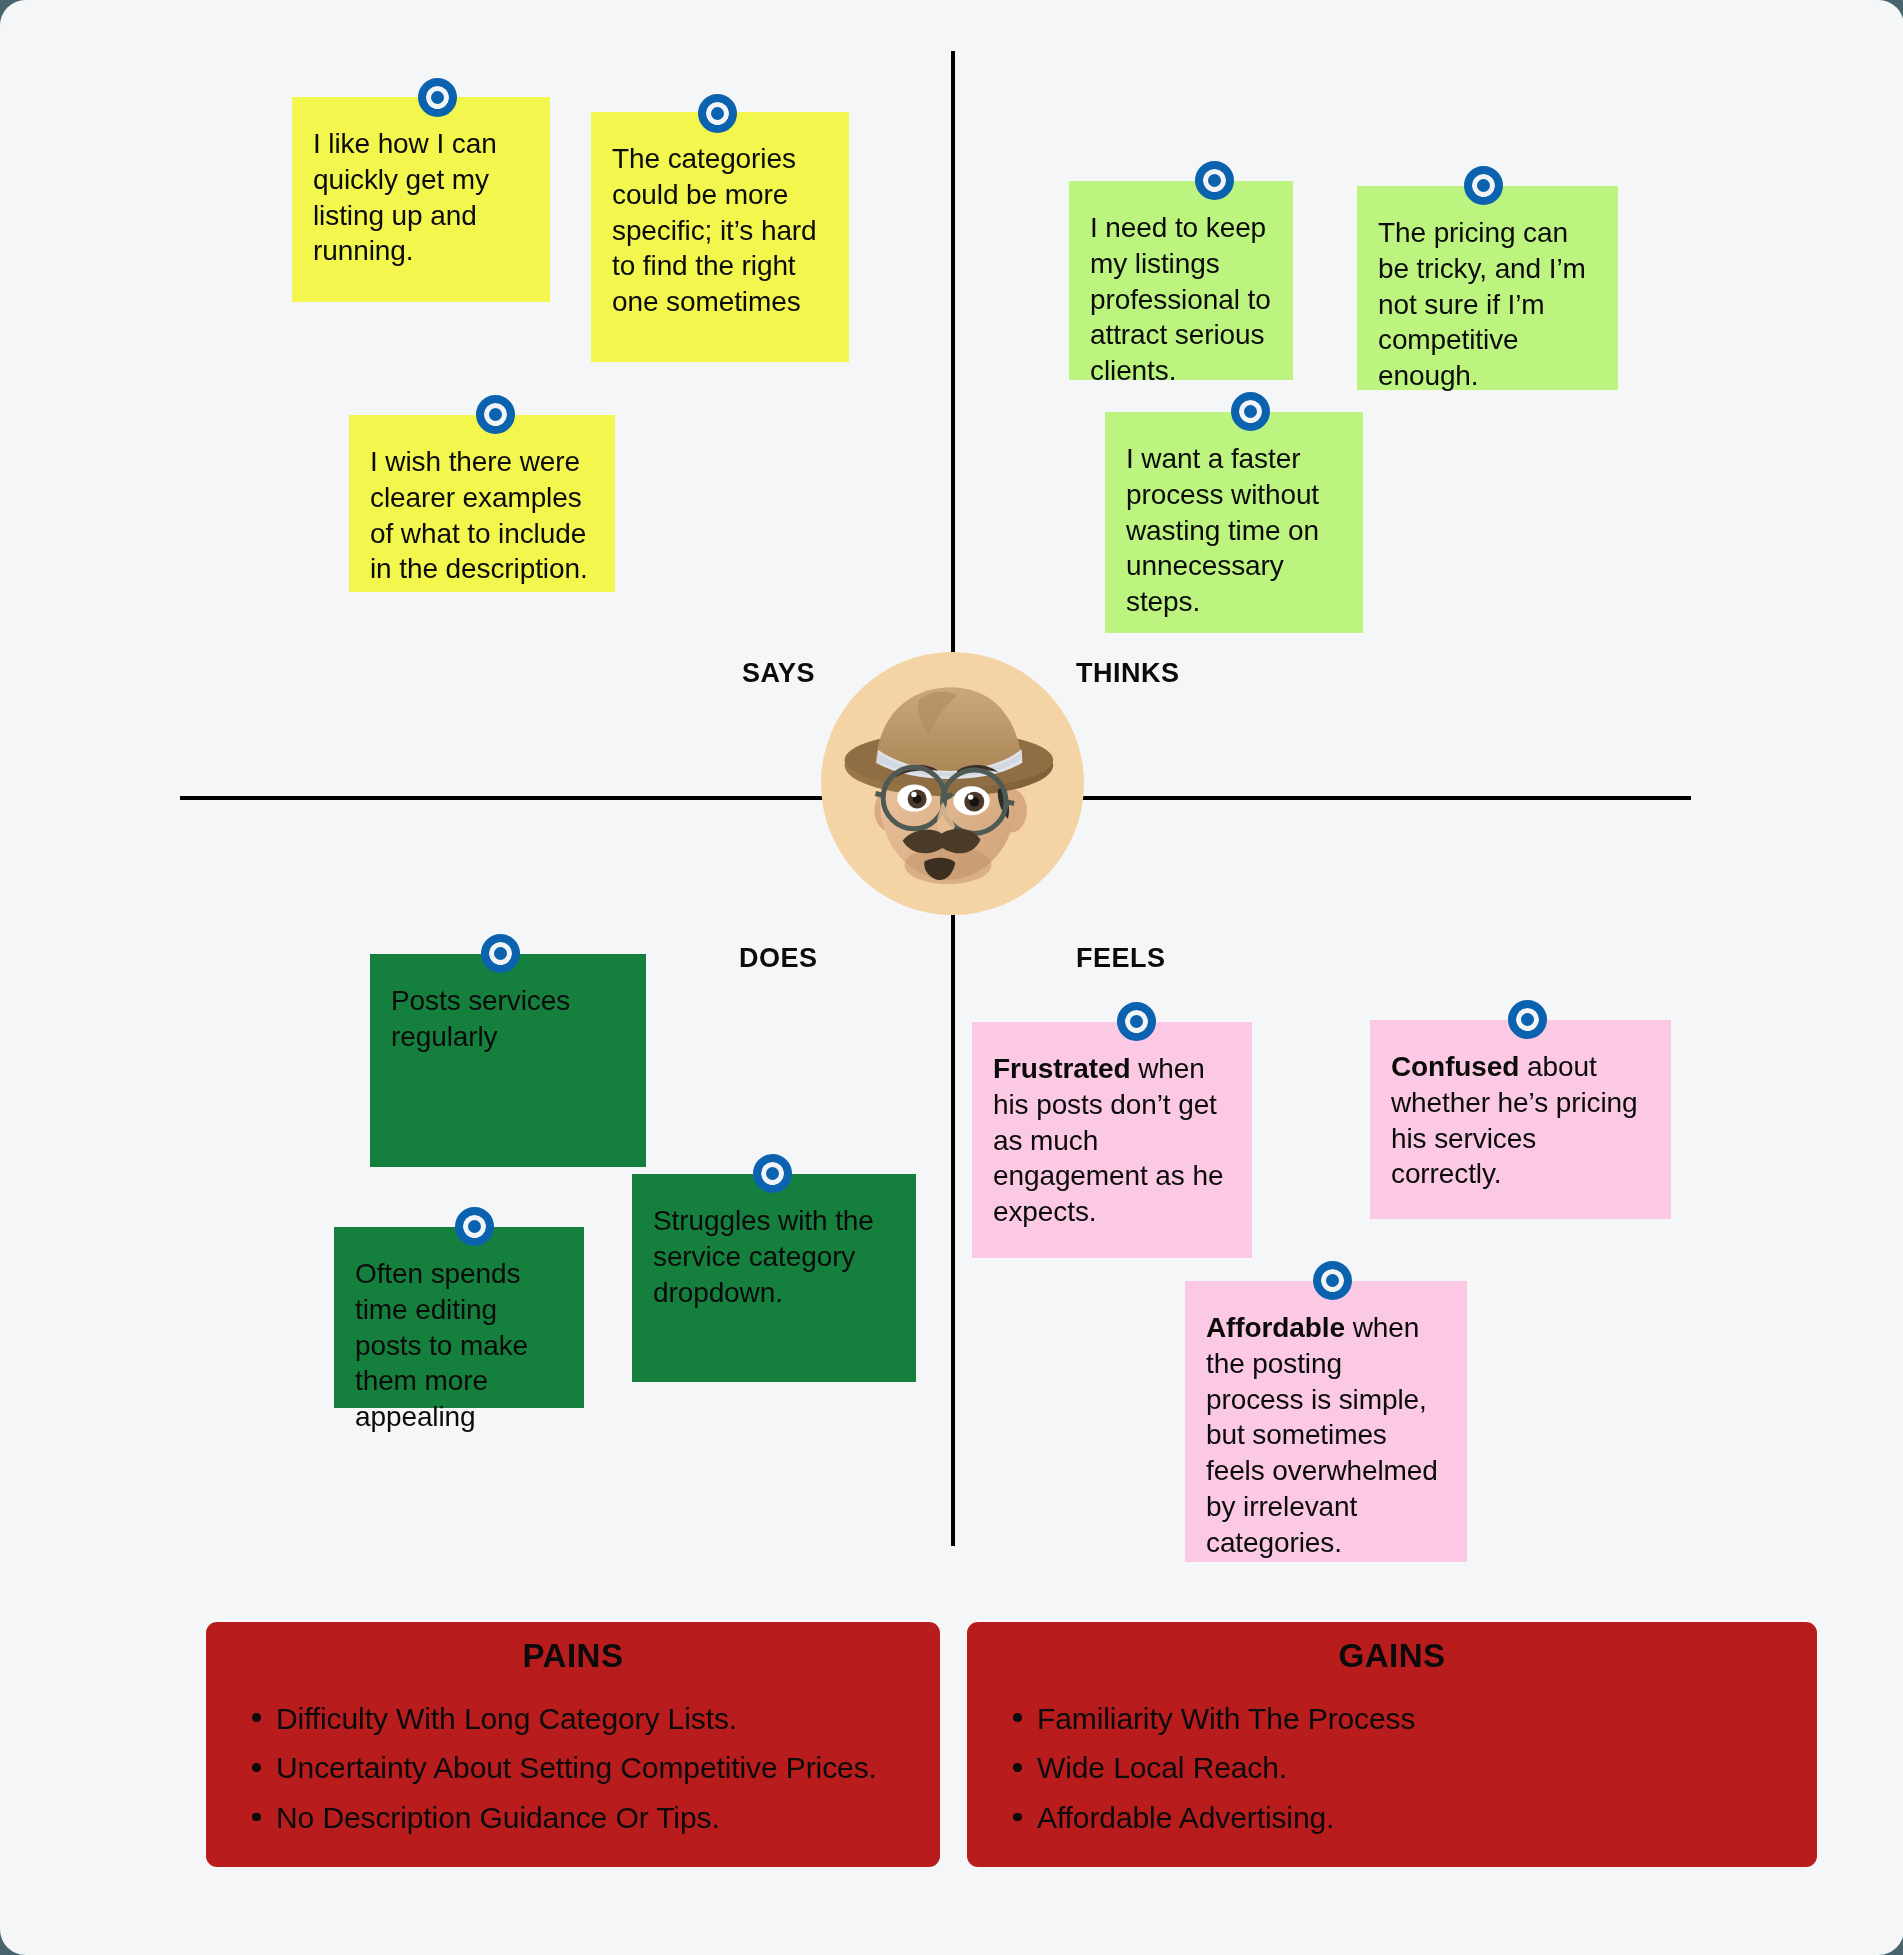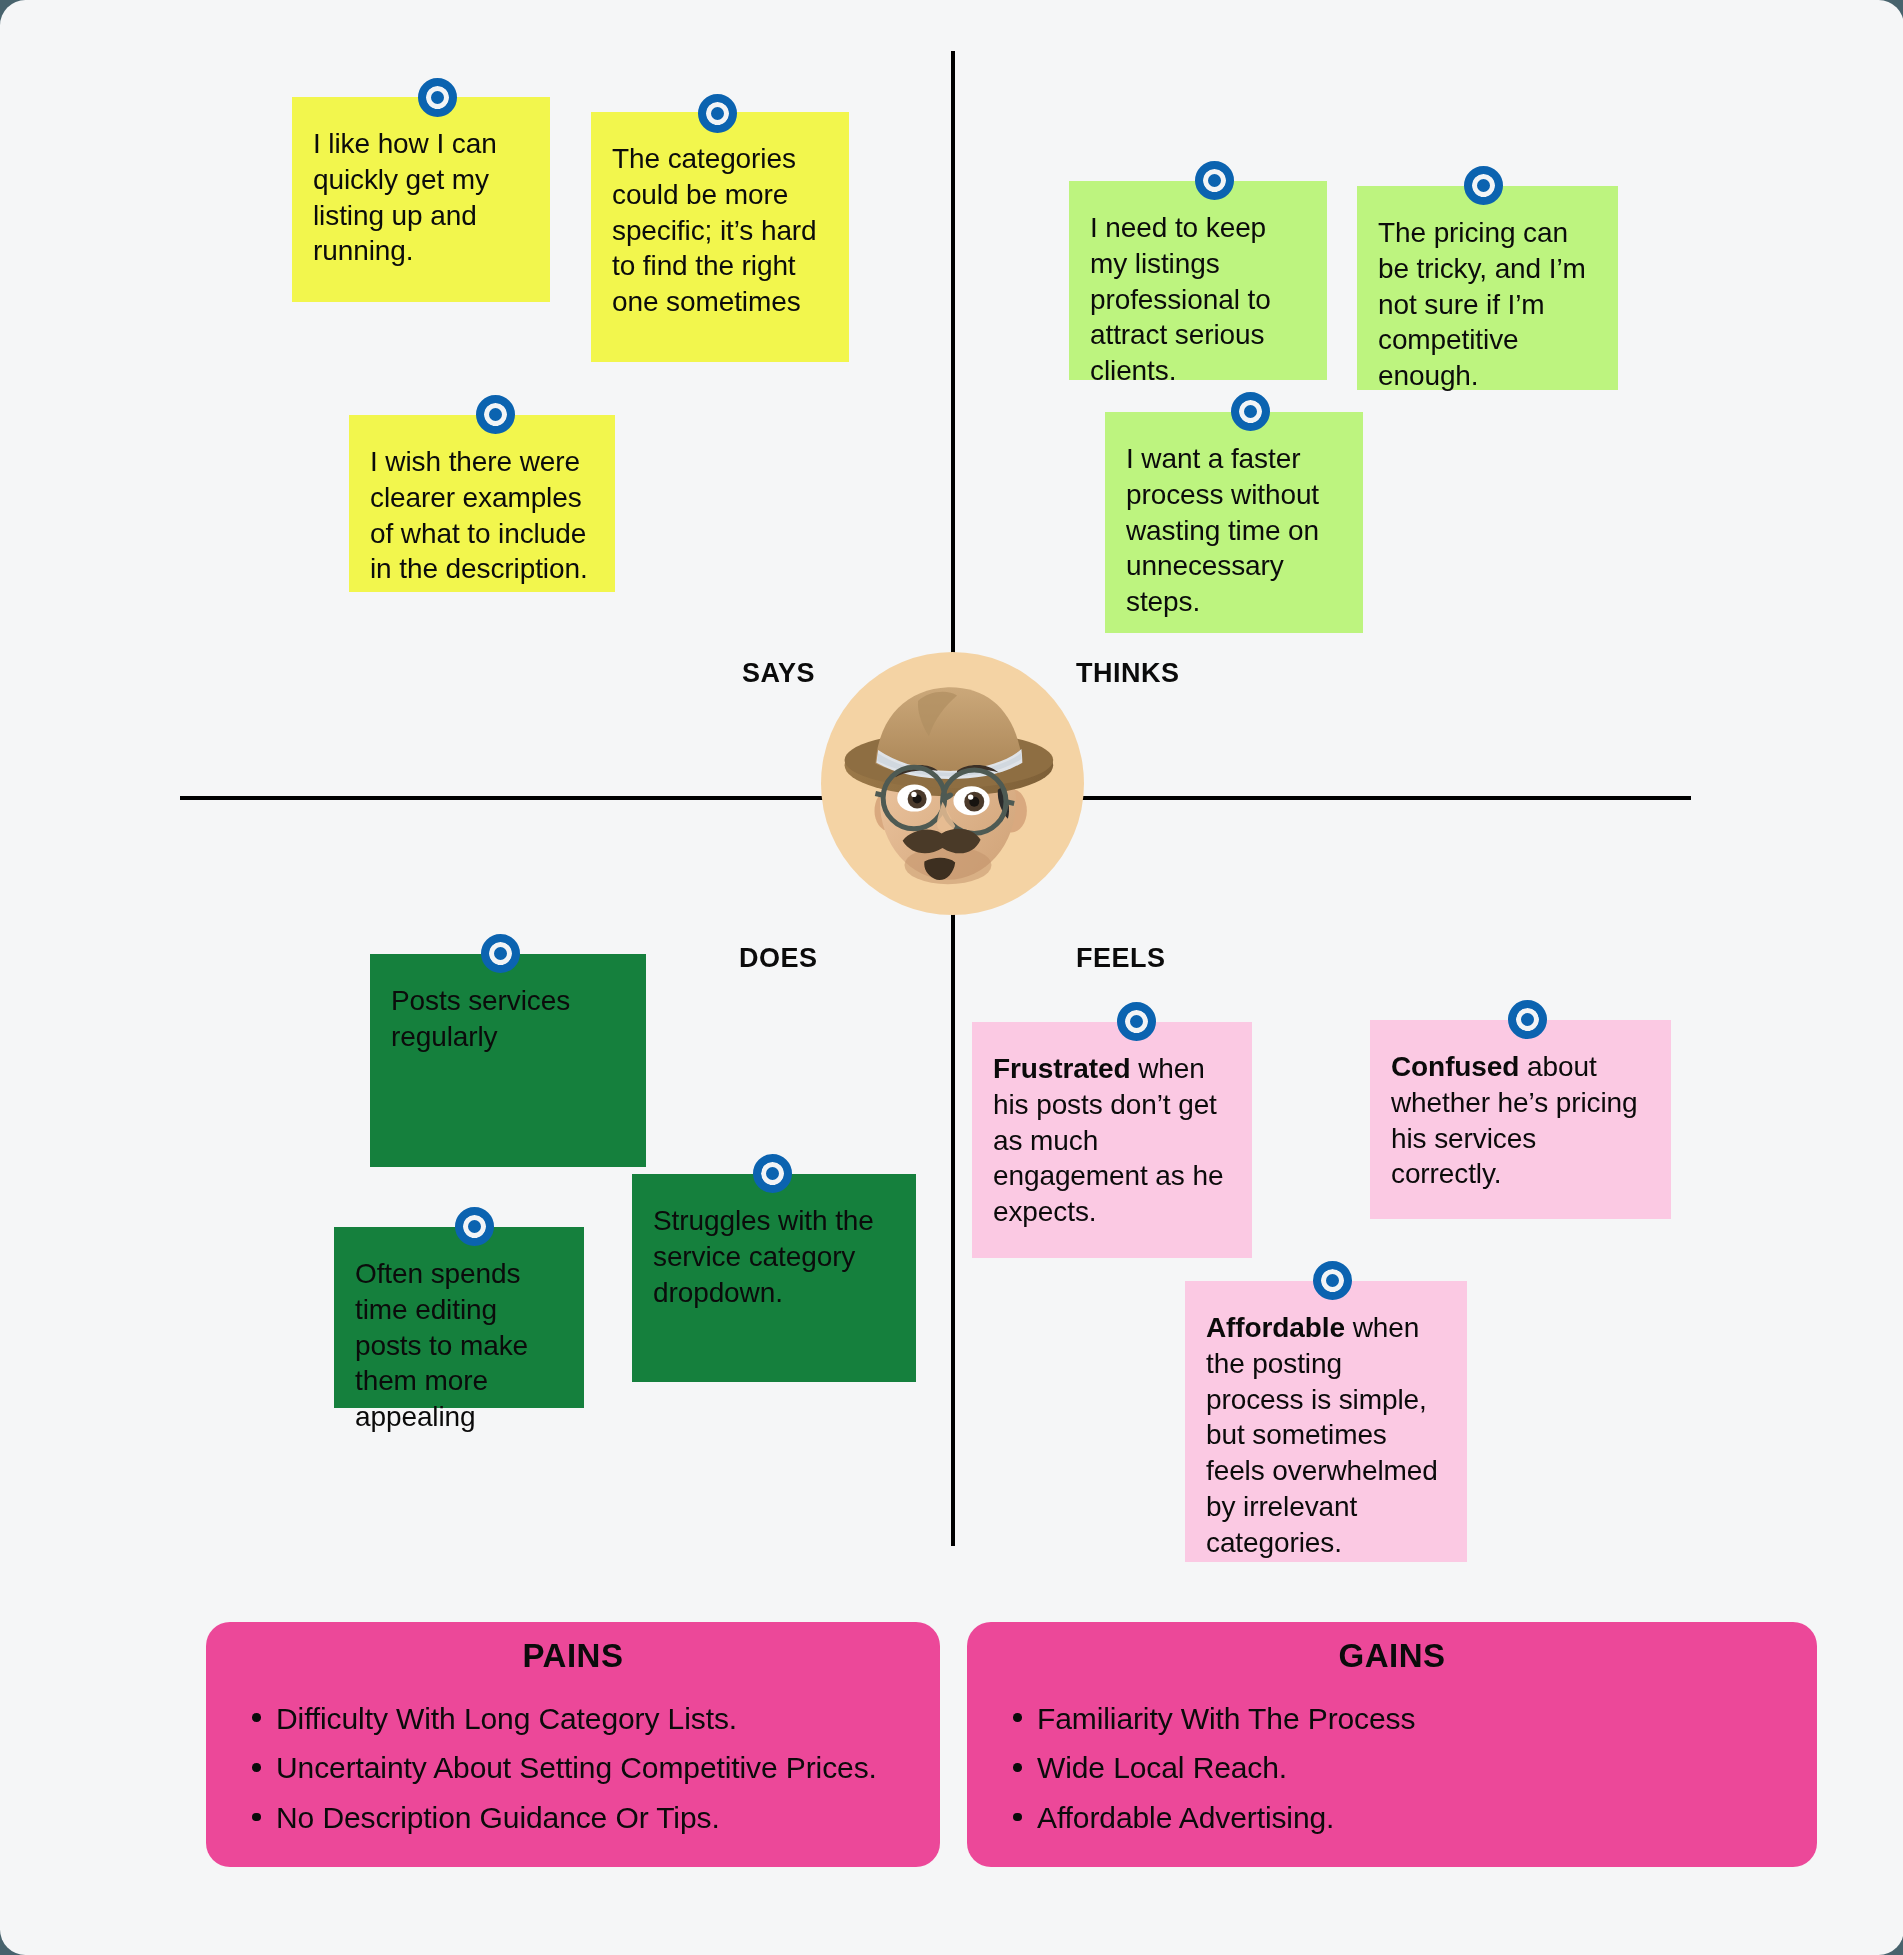--- a/index.html
+++ b/index.html
@@ -64,22 +64,22 @@
     width:263px;height:263px;
     border-radius:50%;
     background:#f4d3a4;
     overflow:hidden;
   }
   #avatar svg{display:block;width:263px;height:263px;}
 
   
   .pgcard{
     position:absolute;
-    background:#ec4899;
-    border-radius:24px;
+    background:#b91c1c;
+    border-radius:11px;
     box-sizing:border-box;
     padding:15.4px 0 18px 0;
   }
   .pgtitle{
     text-align:center;
     font-size:33px;
     font-weight:700;
     color:#0b0b0b;
     letter-spacing:0.5px;
     margin:0 0 24.5px 0;
@@ -124,21 +124,21 @@
   <div class="note yellow" style="left:591px;top:112px;width:258px;height:250px;">
     <span class="pin" style="left:107px;top:-18px;"></span>
     <span class="txt">The categories could be more specific; it’s hard to find the right one sometimes</span>
   </div>
 
   <div class="note yellow" style="left:349px;top:415px;width:266px;height:177px;">
     <span class="pin" style="left:127px;top:-20px;"></span>
     <span class="txt">I wish there were clearer examples of what to include in the description.</span>
   </div>
 
-  <div class="note green" style="left:1069px;top:181px;width:258px;height:199px;">
+  <div class="note green" style="left:1069px;top:181px;width:224px;height:199px;">
     <span class="pin" style="left:126px;top:-20px;"></span>
     <span class="txt">I need to keep my listings professional to attract serious clients.</span>
   </div>
 
   <div class="note green" style="left:1357px;top:186px;width:261px;height:204px;">
     <span class="pin" style="left:107px;top:-20px;"></span>
     <span class="txt">The pricing can be tricky, and I’m not sure if I’m competitive enough.</span>
   </div>
 
   <div class="note green" style="left:1105px;top:412px;width:258px;height:221px;">

